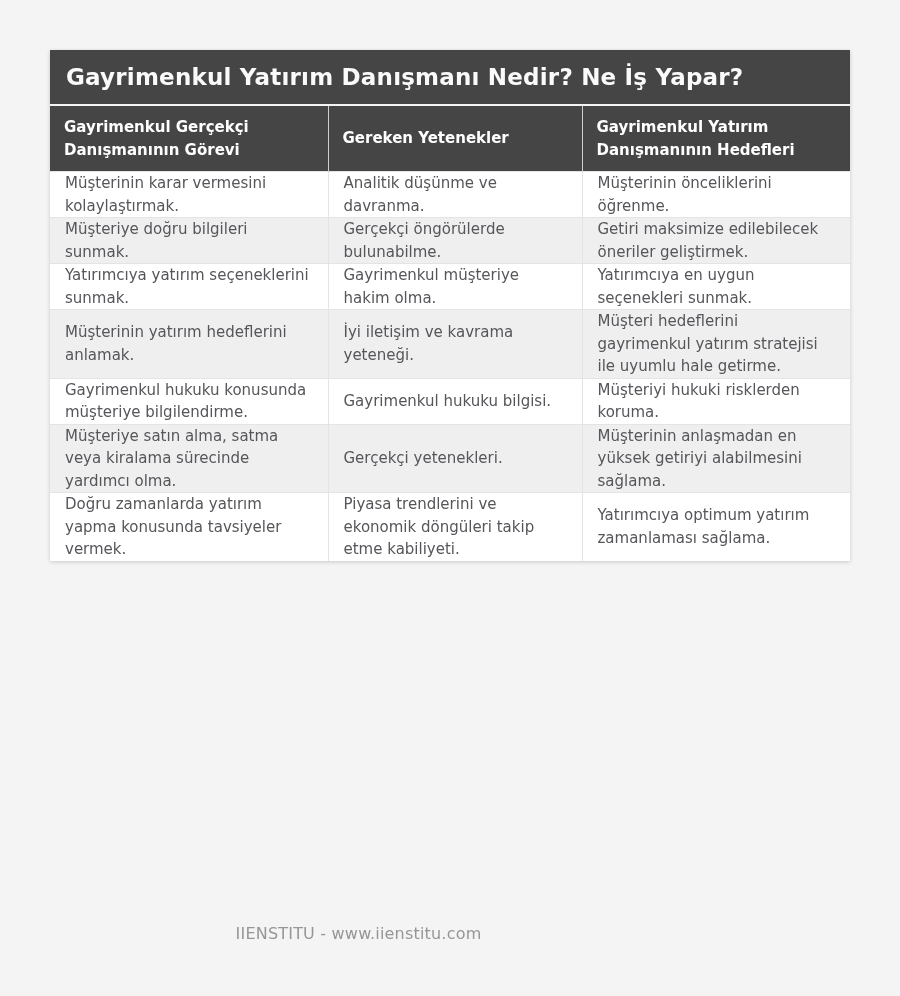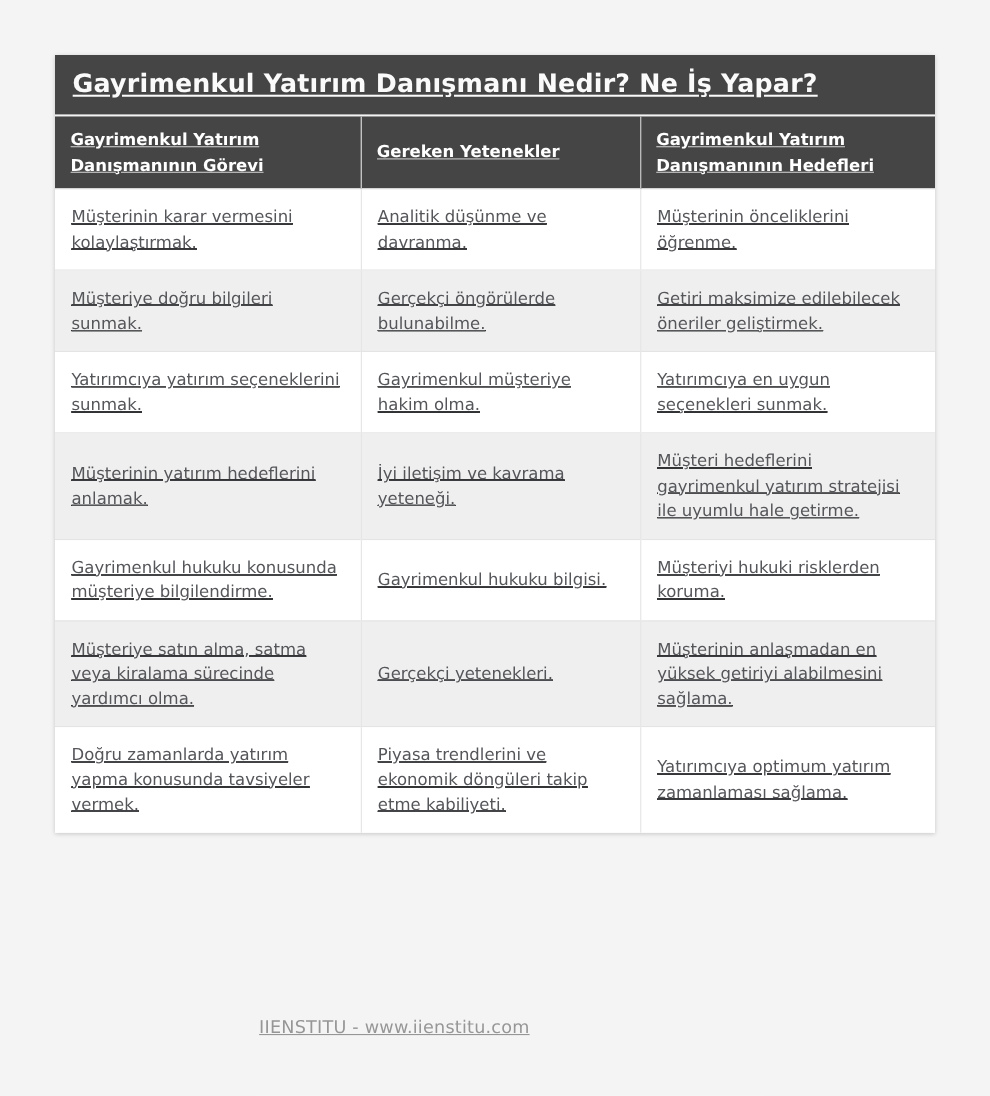--- a/index.html
+++ b/index.html
@@ -1,15 +1,15 @@
 <!DOCTYPE html>
 <html lang="tr"><head>
 <meta charset="utf-8">
 <style>
-  * { margin: 0; padding: 0; box-sizing: border-box; text-decoration: underline; }
+  * { margin: 0; padding: 0; box-sizing: border-box; }
 
   html, body {
     width: 900px;
     height: 996px;
     background: #f4f4f4;
     font-family: "DejaVu Sans", "Liberation Sans", sans-serif;
     overflow: hidden;
   }
 
   .card {
@@ -55,21 +55,21 @@
     height: 64px;
     line-height: 1.5;
     border-left: 1px solid #cfcfcf;
   }
   .info-table thead th:first-child { border-left: none; }
 
   .info-table tbody td {
     font-size: 15px;
     color: #55565a;
     line-height: 1.5;
-    padding: 14px 15px;
+    padding: 0 15px;
     vertical-align: middle;
     border-top: 1px solid #e4e4e4;
     border-left: 1px solid #e4e4e4;
     word-wrap: break-word;
   }
   .info-table tbody td:first-child { border-left: none; }
 
   .info-table tbody tr:nth-child(even) td { background: #efefef; }
   .info-table tbody tr:nth-child(odd) td { background: #ffffff; }
 
@@ -91,21 +91,21 @@
   <div class="title-bar">Gayrimenkul Yatırım Danışmanı Nedir? Ne İş Yapar?</div>
 
   <table class="info-table">
     <colgroup>
       <col class="c1">
         <col class="c2">
         <col class="c3">
     </colgroup>
     <thead>
       <tr>
-        <th>Gayrimenkul Yatırım Danışmanının Görevi</th>
+        <th>Gayrimenkul Gerçekçi Danışmanının Görevi</th>
         <th>Gereken Yetenekler</th>
         <th>Gayrimenkul Yatırım Danışmanının Hedefleri</th>
       </tr>
     </thead>
     <tbody id="table-body">
   <tr>
     <td>Müşterinin karar vermesini kolaylaştırmak.</td>
     <td>Analitik düşünme ve davranma.</td>
     <td>Müşterinin önceliklerini öğrenme.</td>
   </tr>

